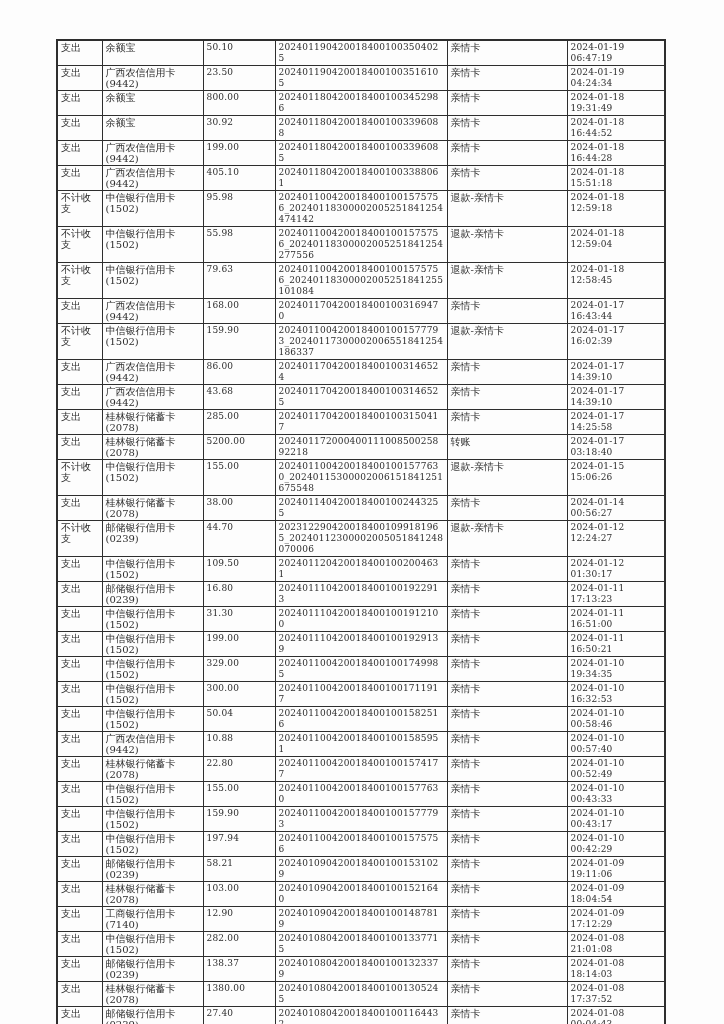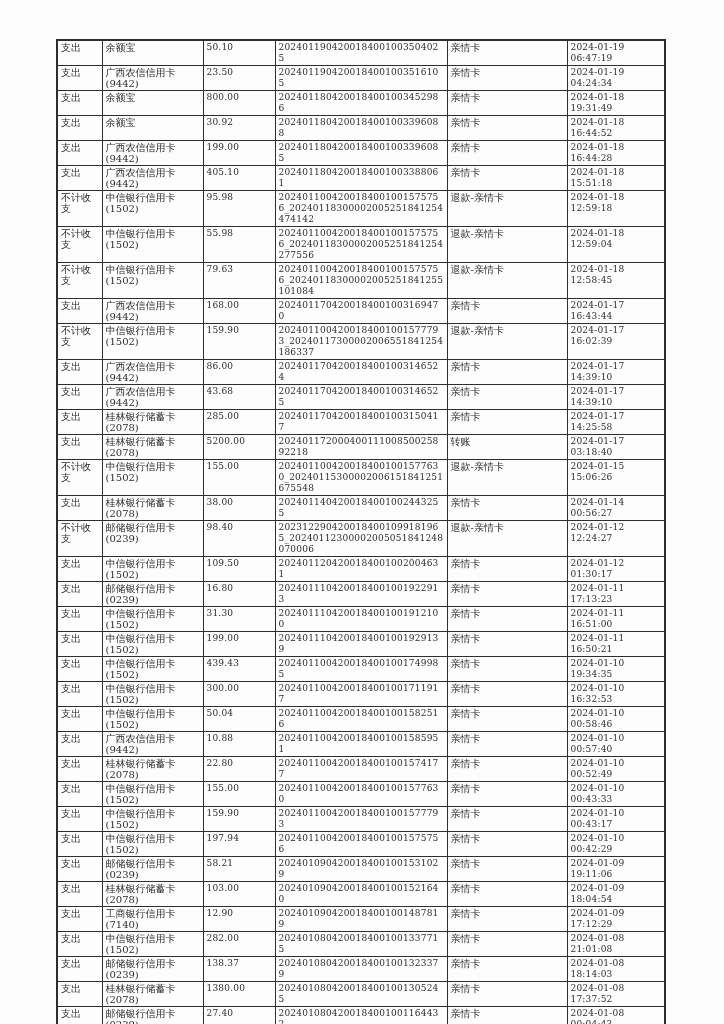--- a/index.html
+++ b/index.html
@@ -221,21 +221,21 @@
           <td class="col-amount">38.00</td>
           <td class="col-transaction_id">2024011404200184001002443255</td>
           <td class="col-method">亲情卡</td>
           <td class="col-datetime">2024-01-14
 00:56:27</td>
         </tr>
         <tr>
           <td class="col-type">不计收支</td>
           <td class="col-account">邮储银行信用卡
 (0239)</td>
-          <td class="col-amount">98.40</td>
+          <td class="col-amount">44.70</td>
           <td class="col-transaction_id">2023122904200184001099181965_20240112300002005051841248070006</td>
           <td class="col-method">退款-亲情卡</td>
           <td class="col-datetime">2024-01-12
 12:24:27</td>
         </tr>
         <tr>
           <td class="col-type">支出</td>
           <td class="col-account">中信银行信用卡
 (1502)</td>
           <td class="col-amount">109.50</td>
@@ -271,21 +271,21 @@
           <td class="col-amount">199.00</td>
           <td class="col-transaction_id">2024011104200184001001929139</td>
           <td class="col-method">亲情卡</td>
           <td class="col-datetime">2024-01-11
 16:50:21</td>
         </tr>
         <tr>
           <td class="col-type">支出</td>
           <td class="col-account">中信银行信用卡
 (1502)</td>
-          <td class="col-amount">439.43</td>
+          <td class="col-amount">329.00</td>
           <td class="col-transaction_id">2024011004200184001001749985</td>
           <td class="col-method">亲情卡</td>
           <td class="col-datetime">2024-01-10
 19:34:35</td>
         </tr>
         <tr>
           <td class="col-type">支出</td>
           <td class="col-account">中信银行信用卡
 (1502)</td>
           <td class="col-amount">300.00</td>

